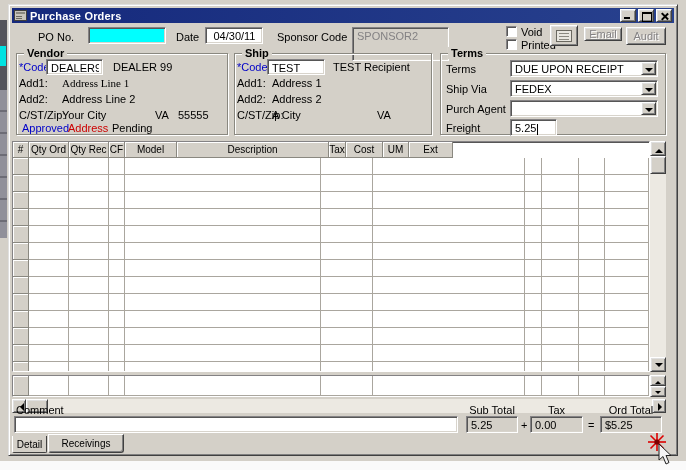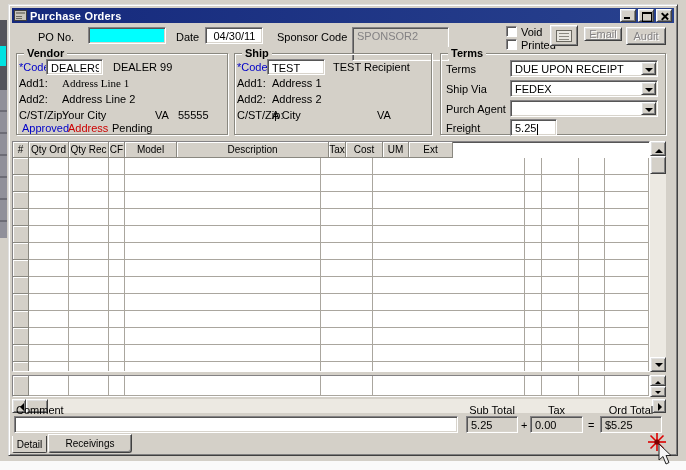--- a/index.html
+++ b/index.html
@@ -449,21 +449,21 @@
   <div class="sunken" style="left:530px; top:416px; width:53px; height:17px; background:#d4d0c8;">
     <span class="field-text right">0.00</span>
   </div>
   <div class="lbl" style="left:588px; top:419px;">=</div>
   <div class="lbl center" style="left:600px; top:404px; width:62px;">Ord Total</div>
   <div class="sunken" style="left:600px; top:416px; width:62px; height:17px; background:#d4d0c8;">
     <span class="field-text right">$5.25</span>
   </div>
 
   <div class="tab tab-active" style="left:12px; top:436px; width:35px; height:17px;">Detail</div>
-  <div class="tab tab-inactive" style="left:48px; top:434px; width:84px; height:19px;">Receivings</div>
+  <div class="tab tab-inactive" style="left:48px; top:434px; width:76px; height:19px;">Receivings</div>
 
   <svg style="position:absolute; left:646px; top:431px;" width="22" height="22" viewBox="0 0 22 22">
     <g stroke="#dd0000" stroke-width="1.6">
       <line x1="11" y1="2" x2="11" y2="20"></line>
       <line x1="2" y1="11" x2="20" y2="11"></line>
       <line x1="4.5" y1="4.5" x2="17.5" y2="17.5"></line>
       <line x1="17.5" y1="4.5" x2="4.5" y2="17.5"></line>
     </g>
     <circle cx="11" cy="11" r="2.6" fill="#7a0000"></circle>
   </svg>

